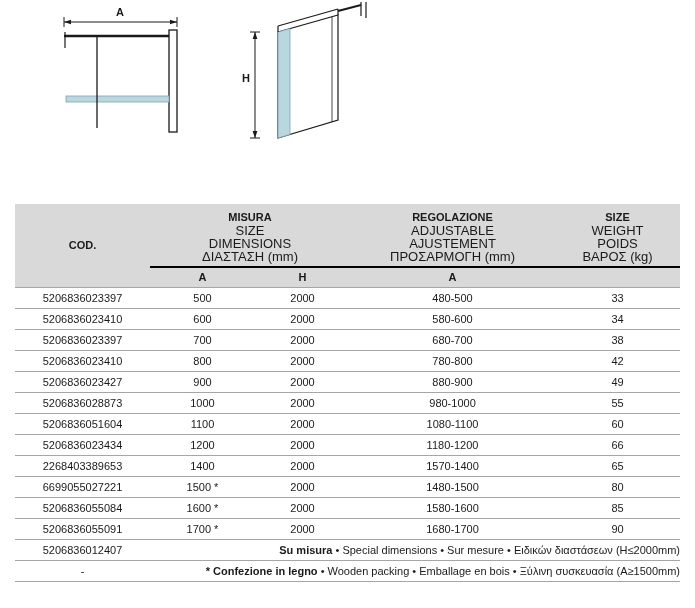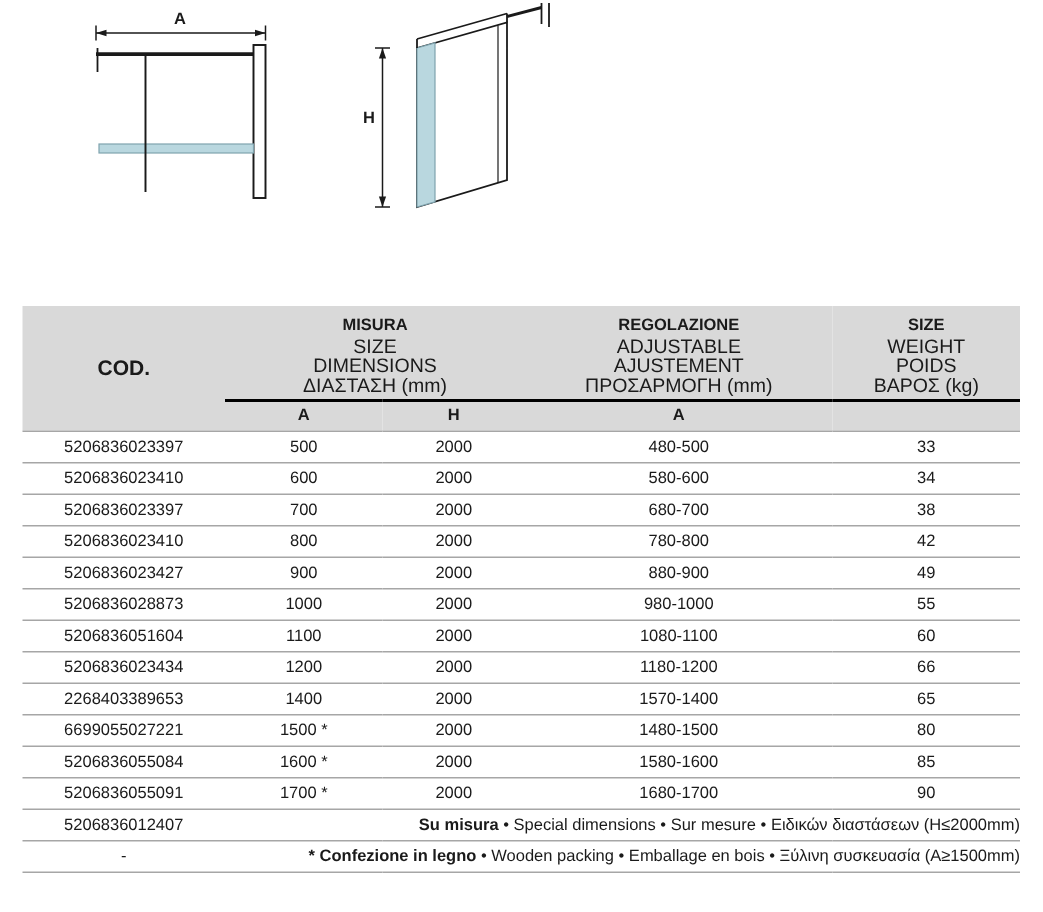--- a/index.html
+++ b/index.html
@@ -26,21 +26,21 @@
 
   table.spec-table{
     position:absolute; top:204px; left:15px; width:665px;
     border-collapse:collapse; table-layout:fixed; font-size:11px;
   }
   .spec-table th, .spec-table td{
     padding:0; text-align:center; vertical-align:middle; font-weight:normal;
   }
   .hdr-main th{ background:var(--header-bg); }
   th.group{ border-bottom:2px solid #000000; padding:6px 0 3px 0; }
-  th.cod-h{ font-weight:bold; font-size:14px; border-bottom:1px solid var(--line); }
+  th.cod-h{ font-weight:bold; font-size:11px; border-bottom:1px solid var(--line); }
   .h-title{ font-weight:bold; font-size:11px; line-height:14px; }
   .h-sub{ font-size:13px; line-height:13px; }
   tr.hdr-sub th{
     background:var(--header-bg); height:20px;
     font-weight:bold; font-size:11px; border-bottom:1px solid var(--line);
   }
   tbody td{ height:21px; border-bottom:1px solid var(--line); }
   tfoot td{ height:21px; border-bottom:1px solid var(--line); }
   td.note{ text-align:right; padding-left:6px; }
   .b{ font-weight:bold; }

